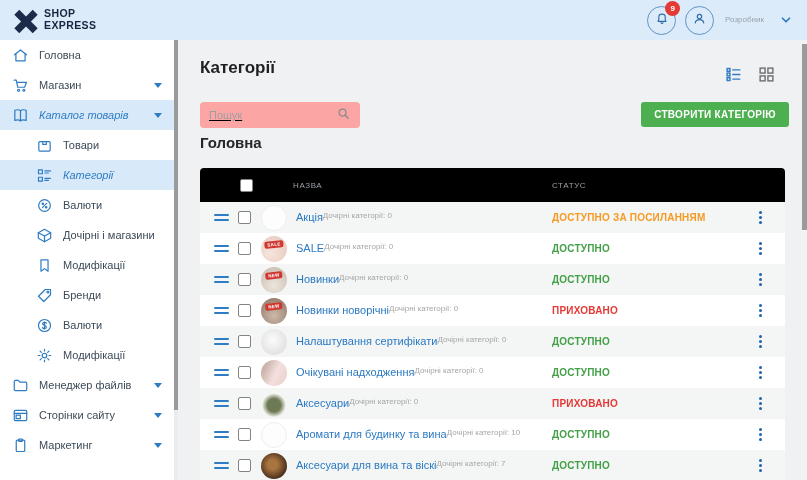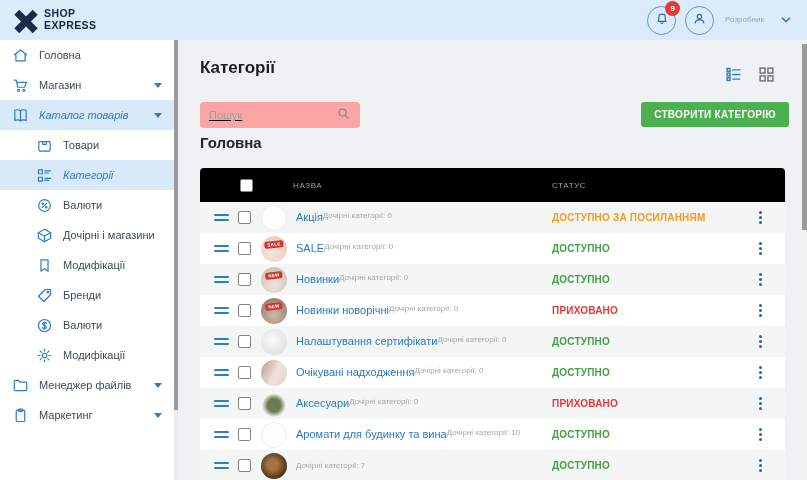--- a/index.html
+++ b/index.html
@@ -291,20 +291,31 @@
           <svg width="17" height="17" viewBox="0 0 24 24" fill="none" stroke="#2f7cc2" stroke-width="1.7" stroke-linecap="round" stroke-linejoin="round">
             <path d="M3.2 6.2 C3.2 5.3 3.8 4.7 4.7 4.7 H9 L11 7.2 H19.3 C20.2 7.2 20.8 7.8 20.8 8.7 V17.8 C20.8 18.7 20.2 19.3 19.3 19.3 H4.7 C3.8 19.3 3.2 18.7 3.2 17.8 Z"></path>
           </svg>
         </span>
     <span class="lbl">Менеджер файлів</span>
     <span class="caret"></span>
   </div>
       <div class="side-item expandable">
     <span class="side-icon">
           <svg width="17" height="17" viewBox="0 0 24 24" fill="none" stroke="#2f7cc2" stroke-width="1.7" stroke-linecap="round" stroke-linejoin="round">
+            <rect x="3.2" y="4.8" width="17.6" height="14.4" rx="1.5"></rect>
+            <line x1="3.2" y1="9" x2="20.8" y2="9"></line>
+            <rect x="5.8" y="11.5" width="6" height="5"></rect>
+          </svg>
+        </span>
+    <span class="lbl">Сторінки сайту</span>
+    <span class="caret"></span>
+  </div>
+      <div class="side-item expandable">
+    <span class="side-icon">
+          <svg width="17" height="17" viewBox="0 0 24 24" fill="none" stroke="#2f7cc2" stroke-width="1.7" stroke-linecap="round" stroke-linejoin="round">
             <rect x="6" y="4.5" width="12" height="16" rx="1.5"></rect>
             <rect x="9.3" y="2.8" width="5.4" height="3.4" rx="1"></rect>
           </svg>
         </span>
     <span class="lbl">Маркетинг</span>
     <span class="caret"></span>
   </div>
     </div>
   <div class="side-scroll">
     <div class="thumb-bar"></div>
@@ -507,20 +518,21 @@
           </span>
   </div>
         <div class="row striped">
     <span class="drag">
             <i></i>
             <i></i>
           </span>
     <span class="cb"></span>
     <span class="thumb th-bottles"></span>
     <div class="name-cell">
+      <span class="name">Аксесуари для вина та віскі</span>
       <span class="subtitle">Дочірні категорії: 7</span>
     </div>
     <span class="status st-available">ДОСТУПНО</span>
     <span class="kebab">
             <i></i>
             <i></i>
             <i></i>
           </span>
   </div>
       </div>

